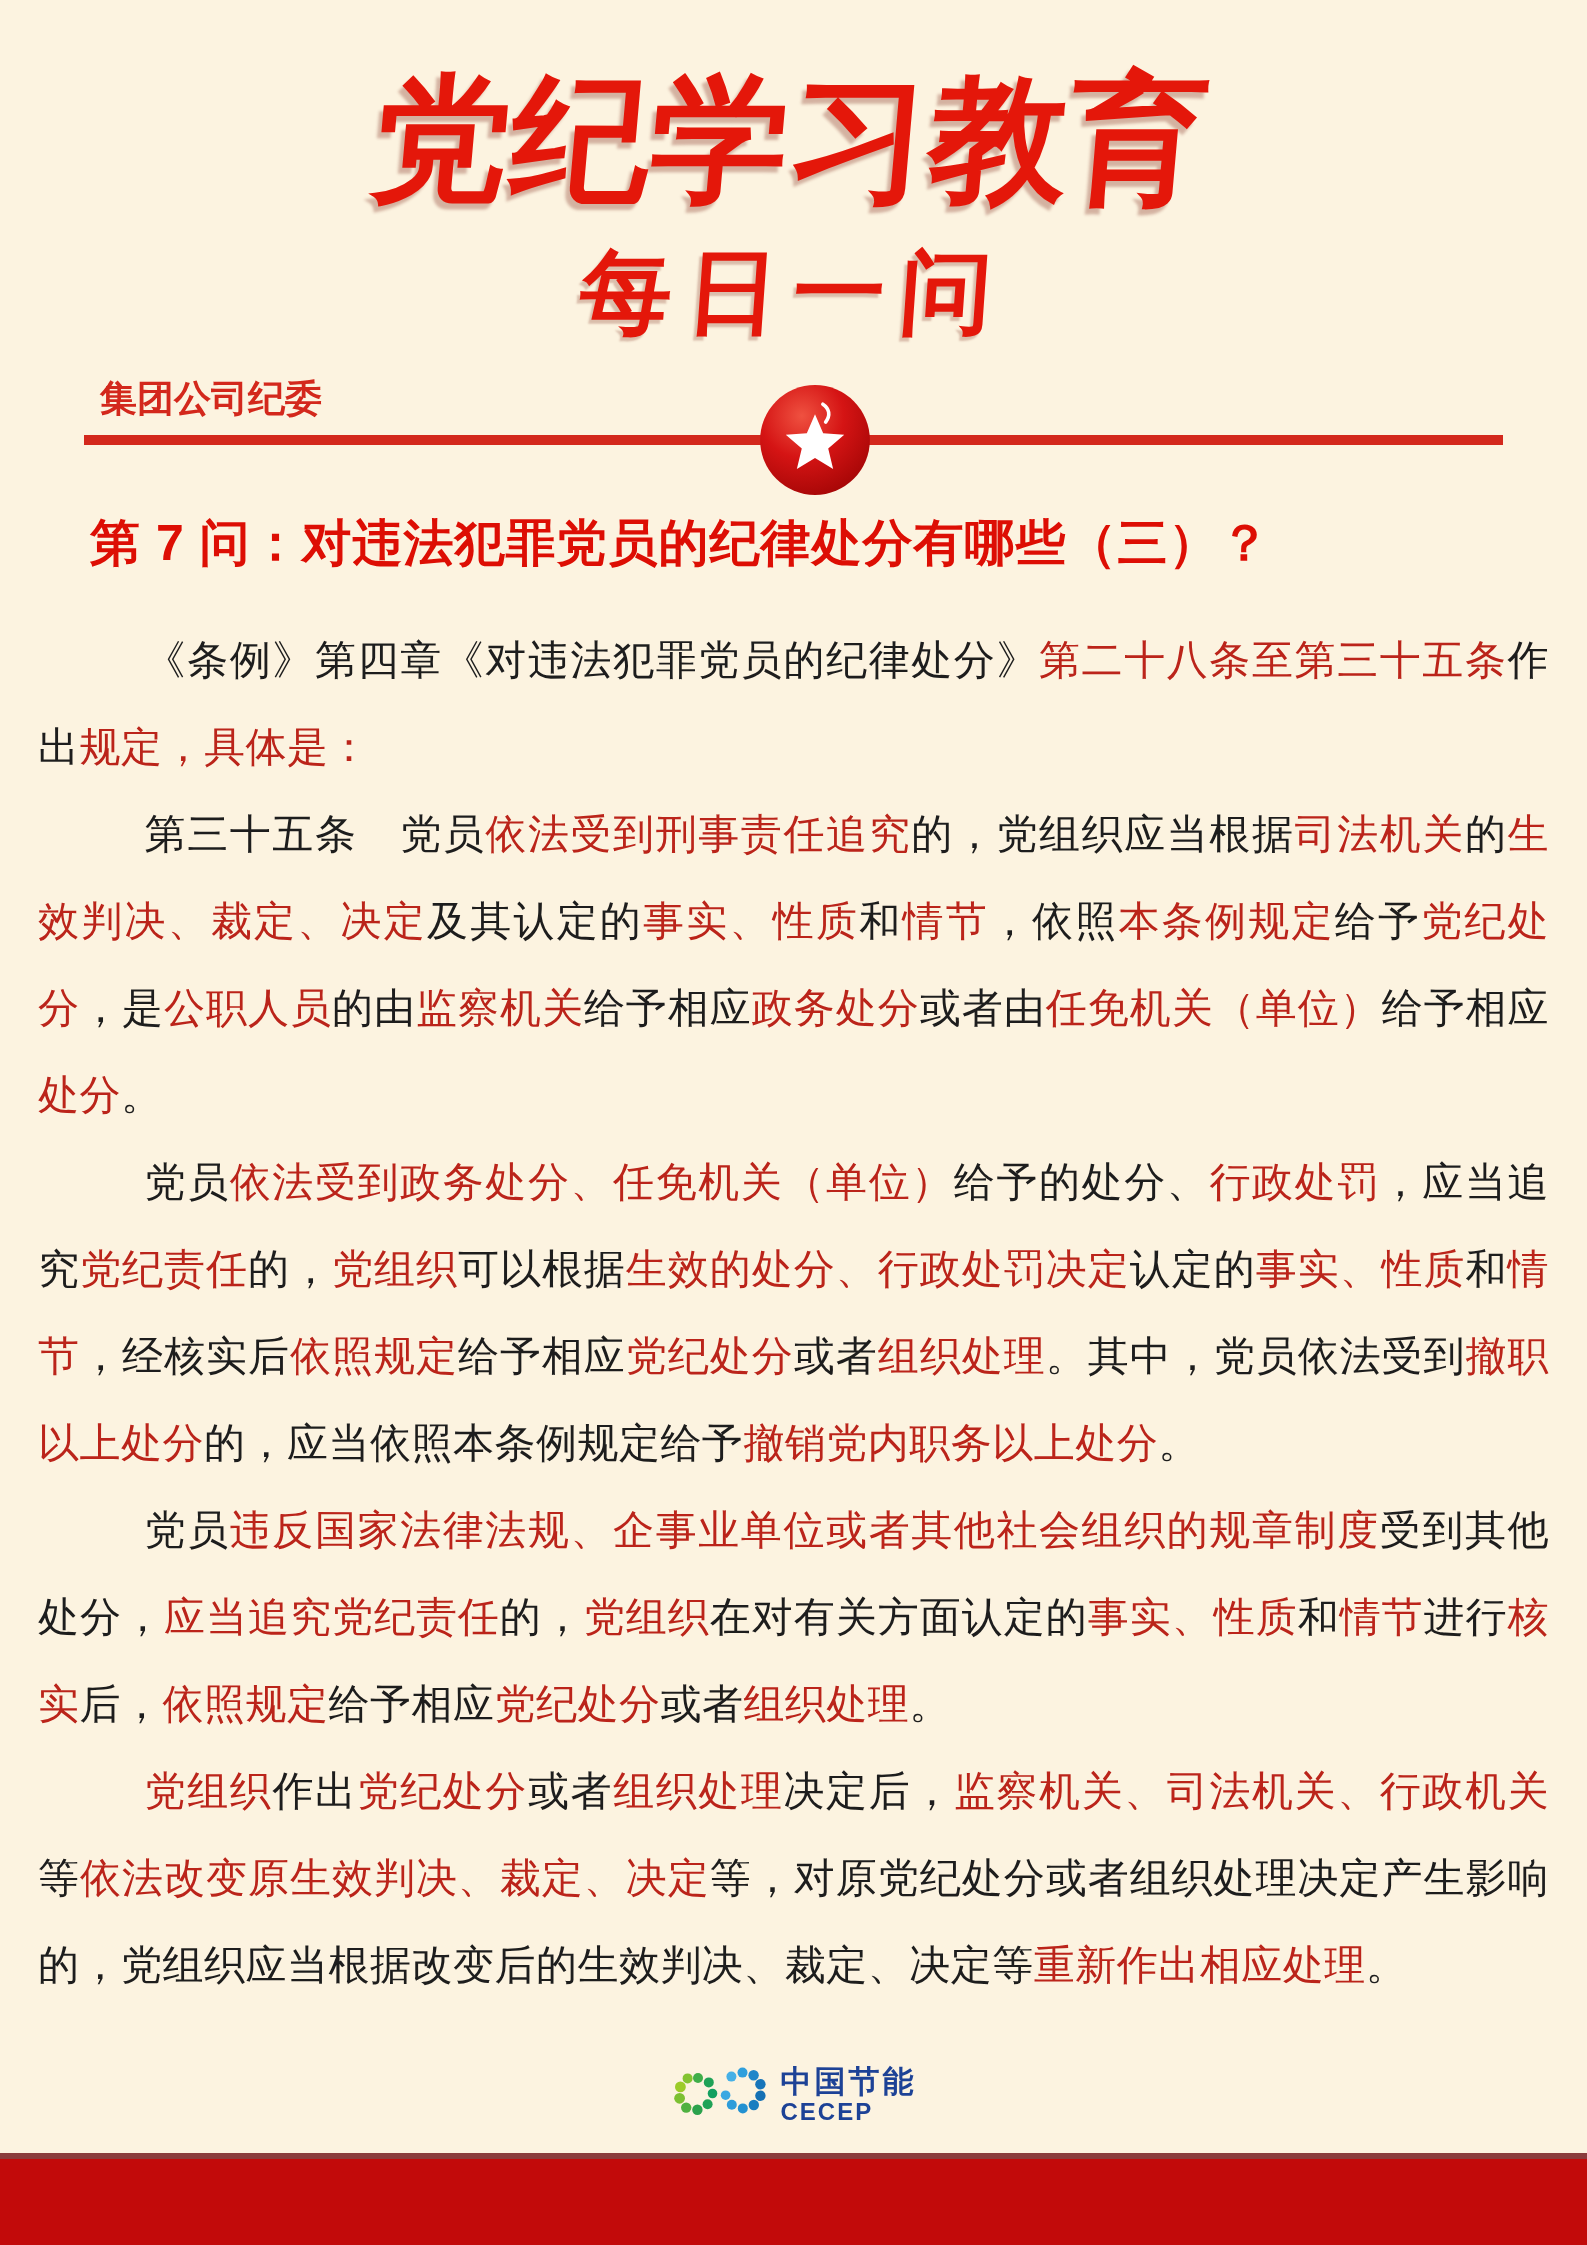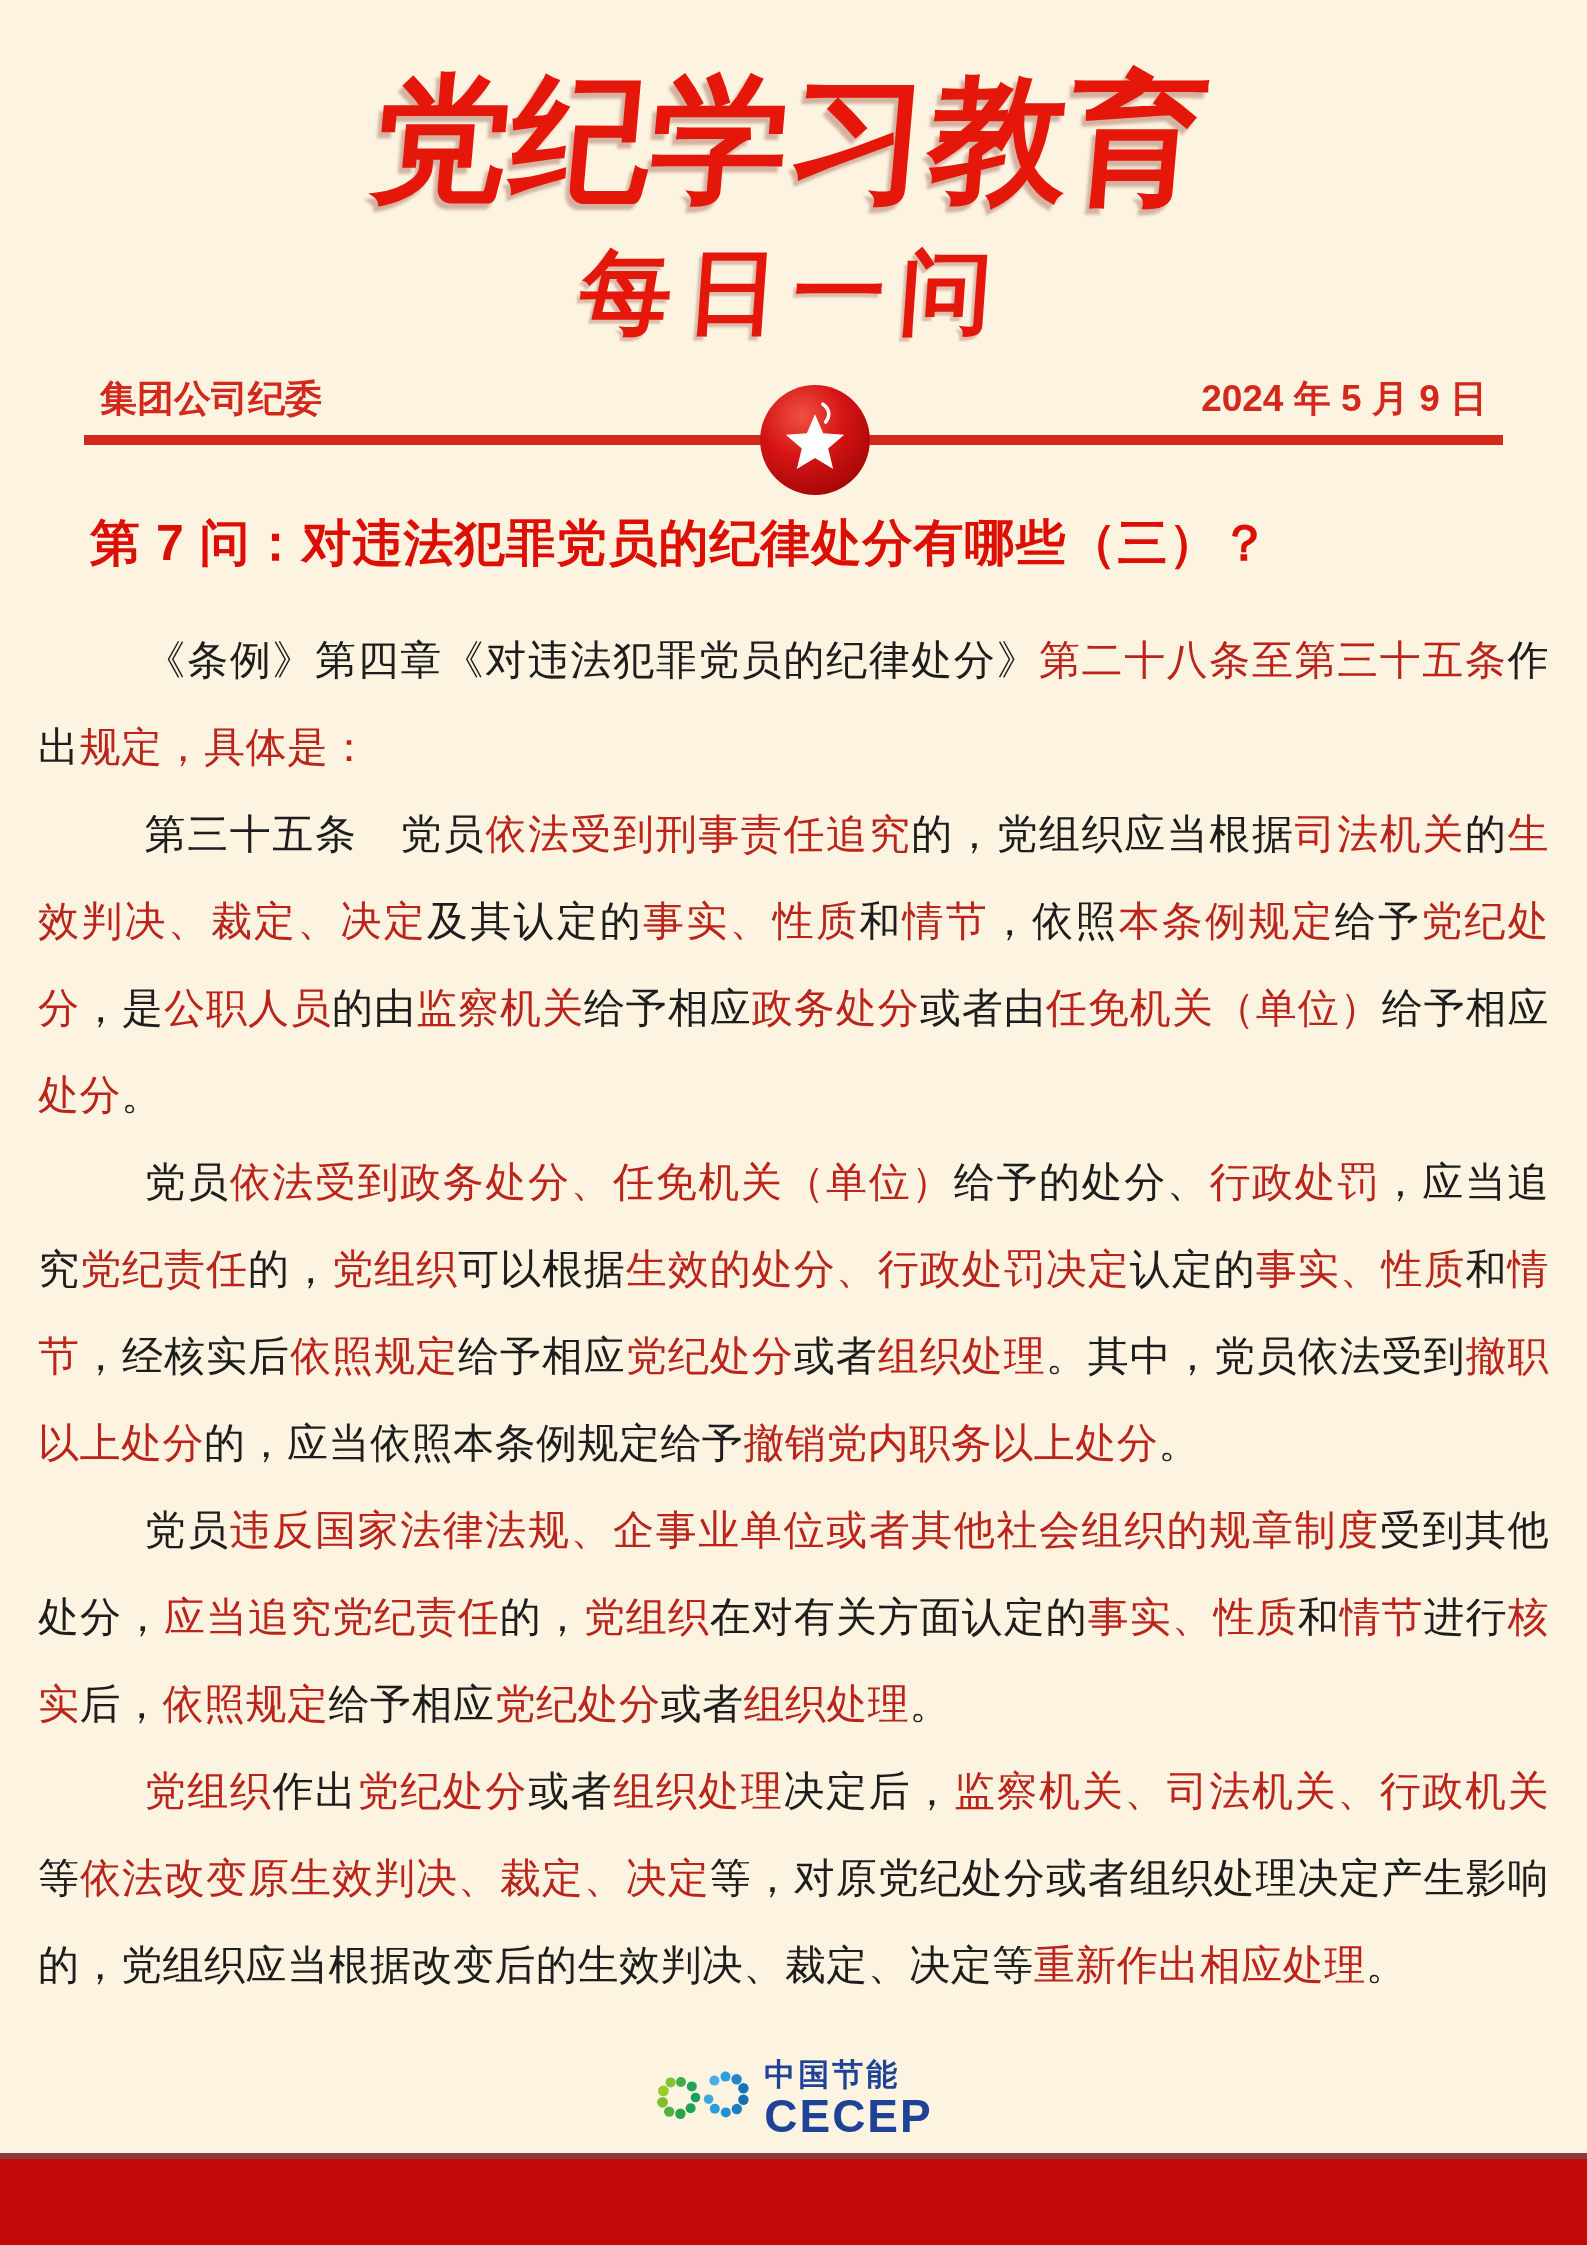--- a/index.html
+++ b/index.html
@@ -82,40 +82,39 @@
     position:absolute;left:0;right:0;top:2058px;
     display:flex;justify-content:center;
   }
   .logo{display:flex;align-items:center;justify-content:flex-end;}
   .logo-icon{width:110px;height:74px;}
   .logo-text{
     font-family:"Liberation Sans","DejaVu Sans",sans-serif;
     color:#1d4296;text-align:left;
   }
   .logo-cn{font-weight:900;font-size:31px;line-height:1.1;letter-spacing:3px;}
-  .logo-en{font-weight:900;font-size:46px;line-height:1.05;letter-spacing:2px;}
+  .logo-en{font-weight:900;font-size:24px;line-height:1.05;letter-spacing:2px;}
   
   .band{
     position:absolute;left:0;right:0;bottom:0;
     height:86px;
     background:#c20a0a;
     border-top:6px solid #8a3c3c;
   }
 </style>
 </head>
 <body>
 
 <div class="page">
 
   <h1 class="title">党纪学习教育</h1>
   <div class="subtitle">每日一问</div>
 
   <div class="meta">
     <span class="org">集团公司纪委</span>
-    <span class="date">2024 年 5 月 9 日</span>
   </div>
 
   <div class="divider">
     <span class="badge">
       <svg viewBox="0 0 100 100" aria-hidden="true">
         <defs>
           <radialGradient id="bgrad" cx="38%" cy="28%" r="85%">
             <stop offset="0%" stop-color="#ef5140"></stop>
             <stop offset="45%" stop-color="#d51414"></stop>
             <stop offset="100%" stop-color="#9b0303"></stop>

